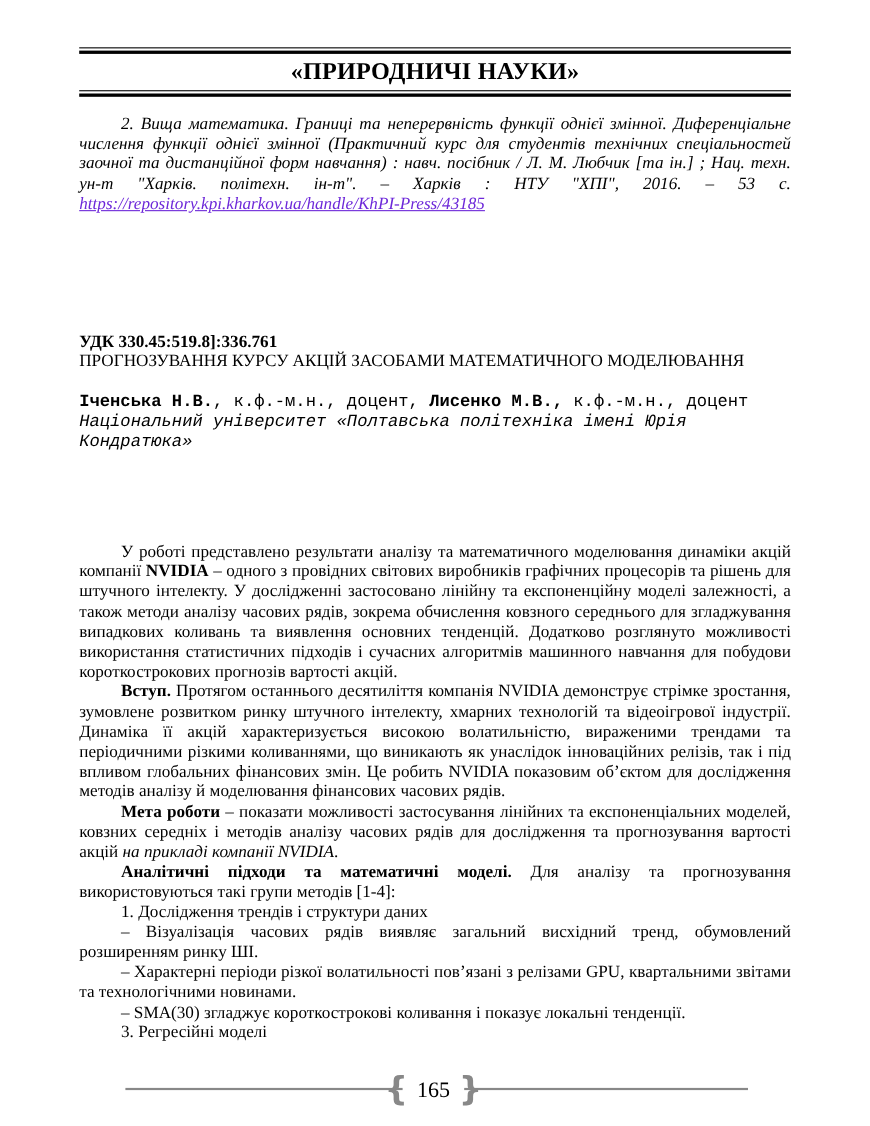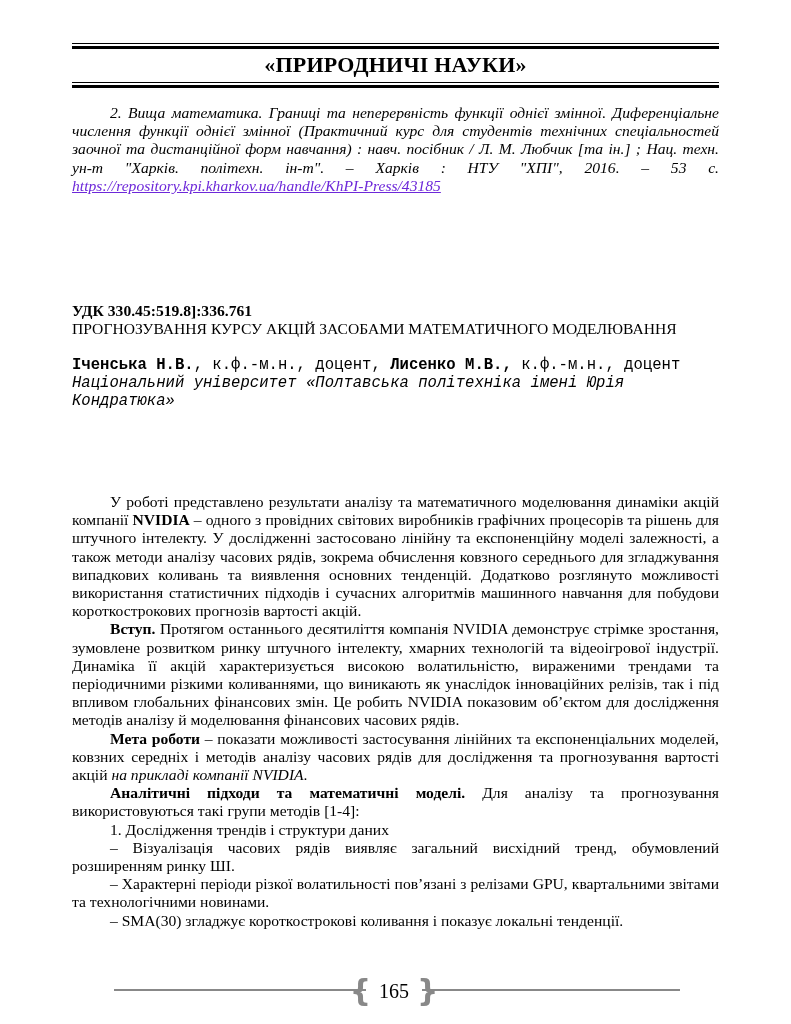--- a/index.html
+++ b/index.html
@@ -70,20 +70,21 @@
   <p class="ind">
     <span class="b">Мета роботи</span><span> – показати можливості застосування лінійних та експоненціальних моделей, ковзних середніх і методів аналізу часових рядів для дослідження та прогнозування вартості акцій </span><span class="it">на прикладі компанії NVIDIA</span><span>.</span>
   </p>
   <p class="ind">
     <span class="b">Аналітичні підходи та математичні моделі.</span><span> Для аналізу та прогнозування використовуються такі групи методів [1-4]:</span>
   </p>
   <p class="ind">1. Дослідження трендів і структури даних</p>
   <p class="ind">– Візуалізація часових рядів виявляє загальний висхідний тренд, обумовлений розширенням ринку ШІ.</p>
   <p class="ind">– Характерні періоди різкої волатильності пов’язані з релізами GPU, квартальними звітами та технологічними новинами.</p>
   <p class="ind">– SMA(30) згладжує короткострокові коливання і показує локальні тенденції.</p>
+  <p class="ind">3. Регресійні моделі</p>
 </div>
 
 <div class="footer-line" style="left:114px;width:252px;"></div>
 <div class="footer-line" style="left:422px;width:258px;"></div>
 <div class="page-num-wrap">
   <span class="brace">{</span>
   <span class="pnum">165</span>
   <span class="brace">}</span>
 </div>
 

